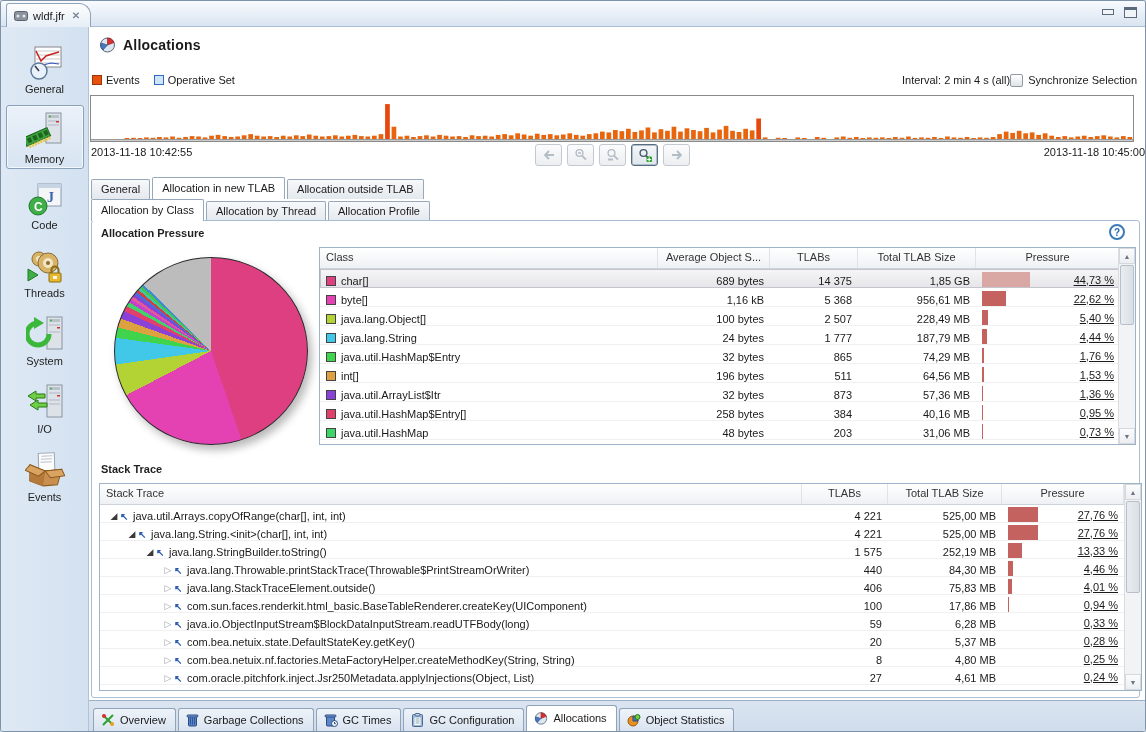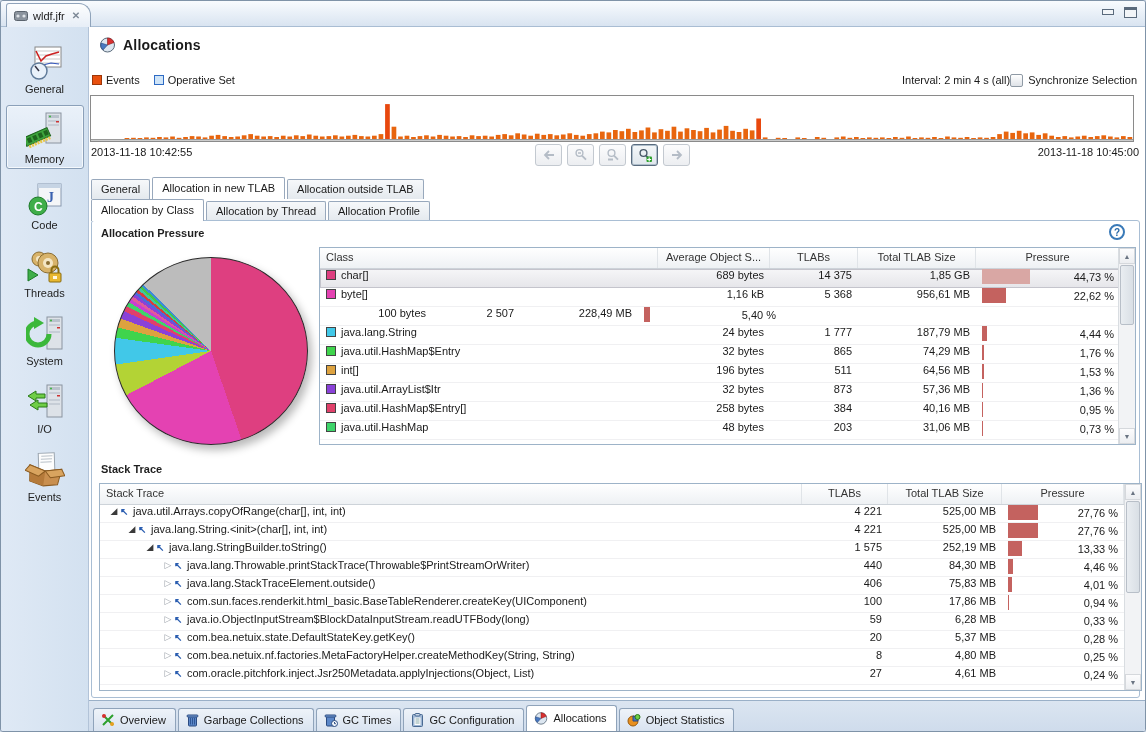--- a/index.html
+++ b/index.html
@@ -40,21 +40,21 @@
   .sq { width:10px; height:10px; border:1px solid #555; }
   .sq.events { background:#e8500e; border-color:#9c3608; }
   .sq.opset  { background:#cfe4f7; border-color:#2e6bc4; }
   .interval { flex:1; text-align:right; }
   .sync { display:flex; align-items:center; gap:5px; }
   .checkbox { width:13px; height:13px; border:1px solid #8f9aa5; background:linear-gradient(#fff, #dfe3e8); border-radius:2px; }
 
   .chart-box { position:absolute; left:1px; top:68px; width:1044px; height:47px; border:1px solid #8a8a8a; background:#fff; }
   .chart-box svg { display:block; }
 
-  .time-row { position:absolute; left:2px; right:6px; top:117px; height:24px; }
+  .time-row { position:absolute; left:2px; right:0; top:117px; height:24px; }
   .t-start { position:absolute; left:0; top:2px; }
   .t-end { position:absolute; right:0; top:2px; }
   .nav-btns { position:absolute; left:444px; top:0; display:flex; gap:5px; }
   .nbtn { width:27px; height:22px; border:1px solid #c3c9d0; border-radius:3px; background:linear-gradient(#fcfcfd,#eceef1); display:flex; align-items:center; justify-content:center; }
   .nbtn.active { border-color:#596b7e; background:linear-gradient(#f4f7f9,#dfe6ec); box-shadow:0 0 0 1px #aebecb inset; }
 
   
   .tabs { position:absolute; left:2px; display:flex; align-items:flex-end; }
   .tabs1 { top:150px; height:22px; }
   .tabs2 { top:172px; height:22px; }
@@ -72,28 +72,28 @@
   .pie { position:absolute; left:22px; top:36px; width:194px; height:188px; border-radius:50%; border:1px solid #2a2a2a; box-shadow:4px 5px 9px rgba(0,0,0,.28); }
 
   
   .tbl { position:absolute; border:1px solid #9db3c8; background:#fff; display:flex; flex-direction:column; overflow:hidden; }
   .class-tbl { left:227px; top:26px; width:817px; height:198px; }
   .stack-tbl { left:7px; top:262px; width:1043px; height:208px; }
   .thead { display:flex; height:21px; background:linear-gradient(#ffffff,#eef1f4); border-bottom:1px solid #cdd3d9; flex:none; }
   .th { padding:3px 6px; border-right:1px solid #e0e4e8; color:#333; white-space:nowrap; overflow:hidden; }
   .th.r { text-align:center; }
   .tbody { position:relative; flex:1; overflow:hidden; }
-  .trow { display:flex; align-items:flex-start; border-bottom:1px solid #f0f0f2; background:#fff; }
+  .trow { display:flex; align-items:flex-end; border-bottom:1px solid #f0f0f2; background:#fff; }
   .crow { height:19px; }
   .srow { height:18px; }
   .crow.sel { background:linear-gradient(#f6f6f8,#e6e6ea); outline:1px solid #c4c4cc; outline-offset:-1px; }
   .td { padding:0 6px; white-space:nowrap; overflow:hidden; }
   .td.r { text-align:right; }
   .swatch { width:10px; height:10px; border:1px solid #444; display:inline-block; margin-right:5px; vertical-align:-1px; flex:none; }
-  .pcell { display:flex; align-items:center; position:relative; }
+  .pcell { display:flex; align-items:center; position:relative;text-decoration:underline; }
   .pbar { height:15px; background:#c4625f; flex:none; }
   .crow.sel .pbar { background:#d9a7a4; }
   .ppct { flex:1; text-align:right; }
   .tw { font-size:9px; color:#3a3a3a; width:12px; display:inline-block; text-align:center; flex:none; }
   .tw.col { color:#9aa0a8; }
   .frame-ic { color:#2a5db0; font-weight:bold; font-size:10px; width:13px; flex:none; display:inline-block; }
 
   
   .vscroll { position:absolute; right:0; top:0; bottom:0; width:17px; background:#f2f3f5; border-left:1px solid #d9dde1; }
   .varrow { height:16px; text-align:center; font-size:7px; color:#6a7482; line-height:16px; background:linear-gradient(#fcfcfd,#eceef1); border:1px solid #d5d8dc; }
@@ -509,20 +509,21 @@
                 <div class="td" style="width: 338px;"><span class="swatch" style="background: rgb(228, 66, 178);"></span>byte[]</div>
                 <div class="td r" style="width: 112px;">1,16 kB</div>
                 <div class="td r" style="width: 88px;">5 368</div>
                 <div class="td r" style="width: 118px;">956,61 MB</div>
                 <div class="td pcell" style="width: 144px;">
                   <span class="pbar" style="width: 24px;"></span>
                   <span class="ppct">22,62 %</span>
                 </div>
               </div>
               <div class="trow crow">
+                <div class="td" style="width: 338px;"><span class="swatch" style="background: rgb(179, 211, 53);"></span>java.lang.Object[]</div>
                 <div class="td r" style="width: 112px;">100 bytes</div>
                 <div class="td r" style="width: 88px;">2 507</div>
                 <div class="td r" style="width: 118px;">228,49 MB</div>
                 <div class="td pcell" style="width: 144px;">
                   <span class="pbar" style="width: 6px;"></span>
                   <span class="ppct">5,40 %</span>
                 </div>
               </div>
               <div class="trow crow">
                 <div class="td" style="width: 338px;"><span class="swatch" style="background: rgb(65, 200, 232);"></span>java.lang.String</div>

